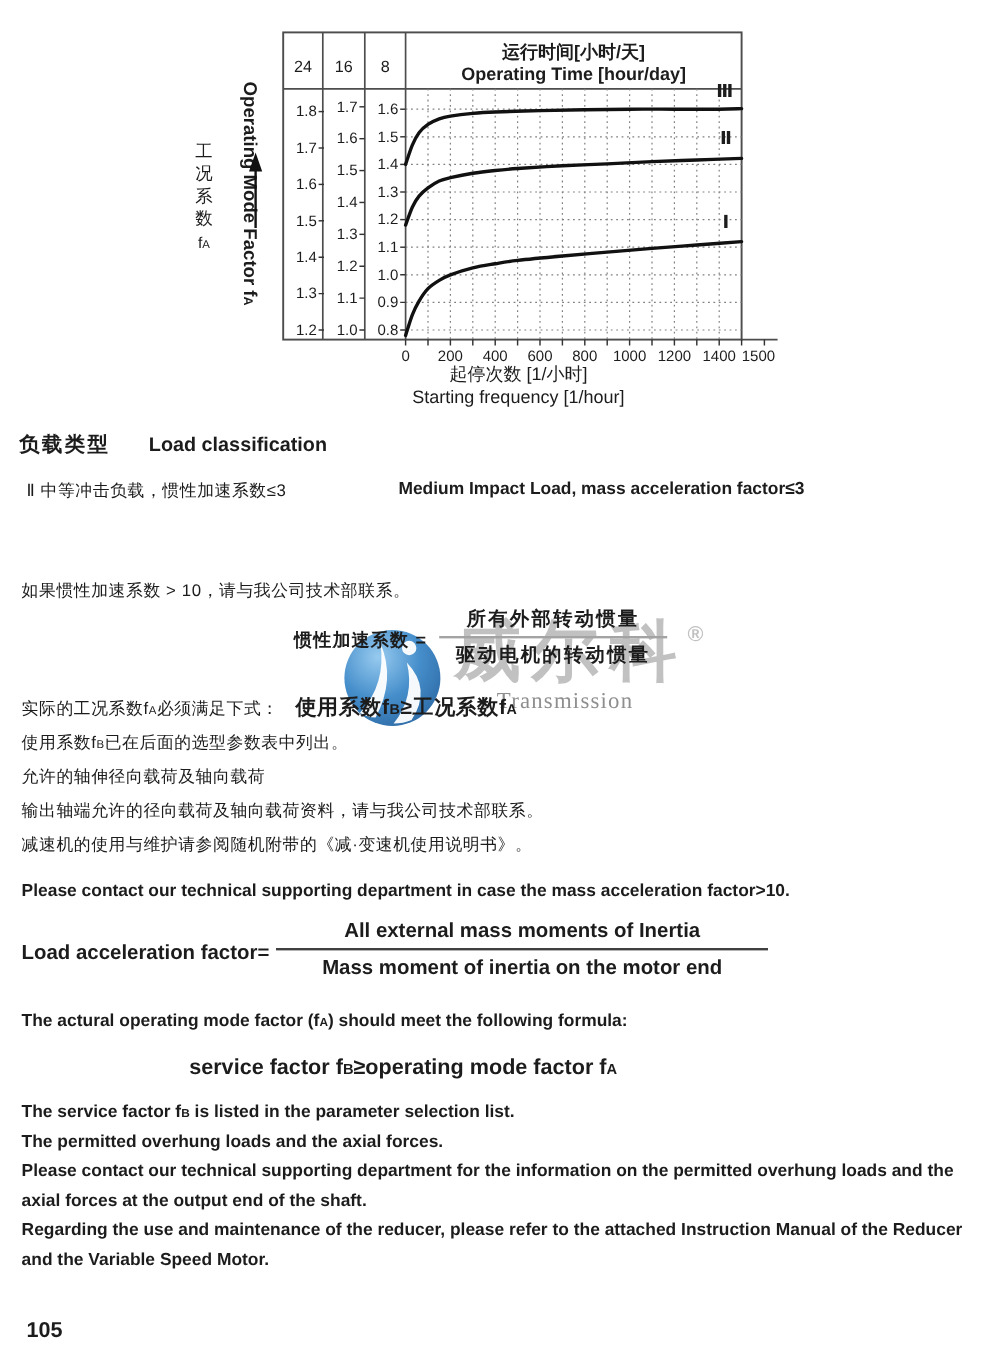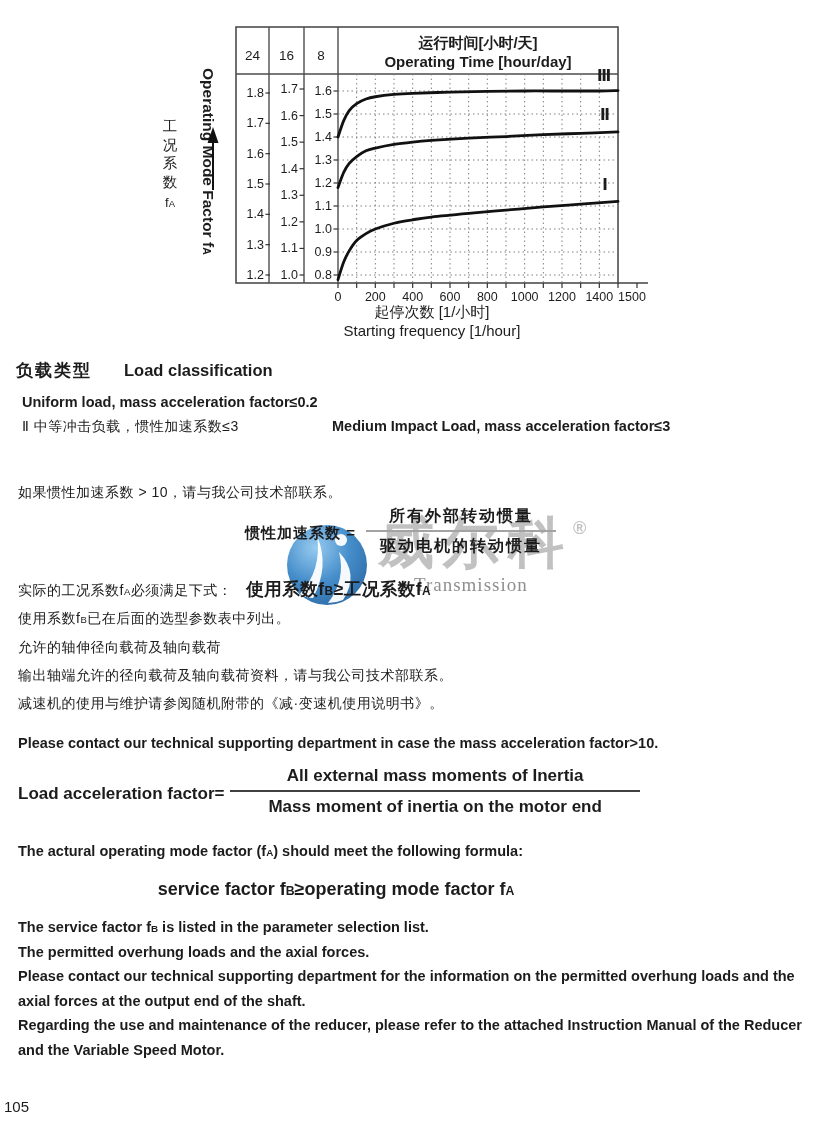--- a/index.html
+++ b/index.html
@@ -32,21 +32,21 @@
   .formula-en{left:18px;top:766px;}
   .formula-en .lhs{font-size:17px;font-weight:600;margin-right:6px;}
   .formula-en .num,.formula-en .den{font-size:17px;font-weight:600;padding:0 38px 4px;}
   .formula-en .den{padding-top:5px;}
   .formula-en .num{border-bottom:2px solid #404040;}
   
   .actual-line{left:18px;top:577px;display:flex;align-items:baseline;}
   .actual-line .big{font-size:17.5px;font-weight:700;margin-left:14px;letter-spacing:.5px;}
   .service-line{left:0;top:879px;width:672px;text-align:center;font-size:18px;font-weight:600;}
   .wrap2{width:804px;line-height:25px;}
-  .pagenum{left:4px;top:1098px;font-size:15px;font-weight:400;}
+  .pagenum{left:22px;top:1098px;font-size:18px;font-weight:700;}
   
   .watermark{position:absolute;left:286px;top:500px;width:340px;height:118px;z-index:0;}
   .wm-chars{position:absolute;left:92px;top:6px;font-size:56px;font-weight:800;color:#9c9c9c;opacity:.62;letter-spacing:9px;white-space:nowrap;text-align:center;}
   .wm-reg{font-size:18px;vertical-align:28px;letter-spacing:0;}
   .wm-sub{position:absolute;left:128px;top:74px;font-family:"Liberation Serif","DejaVu Serif",serif;font-size:19px;color:#737373;opacity:.8;letter-spacing:1px;}
   svg text{fill:#1c1c1c;}
 </style>
 </head>
 <body>
 
@@ -211,21 +211,20 @@
   <div class="wm-sub">Transmission</div>
 </div>
 
 <div class="abs load-heading">
   <span class="h-cn">负载类型</span>
   <span class="h-en">Load classification</span>
 </div>
 
 <div class="abs class-rows">
   <div class="class-row">
-    <span class="en">Uniform load, mass acceleration factor≤0.2</span>
   </div>
   <div class="class-row">
     <span class="c-cn cn">Ⅱ 中等冲击负载，惯性加速系数≤3</span>
     <span class="en">Medium Impact Load, mass acceleration factor≤3</span>
   </div>
 </div>
 
 <div class="abs cn" style="left:18px;top:484px;">如果惯性加速系数 &gt; 10，请与我公司技术部联系。</div>
 
 <div class="abs formula-cn frac-line">

